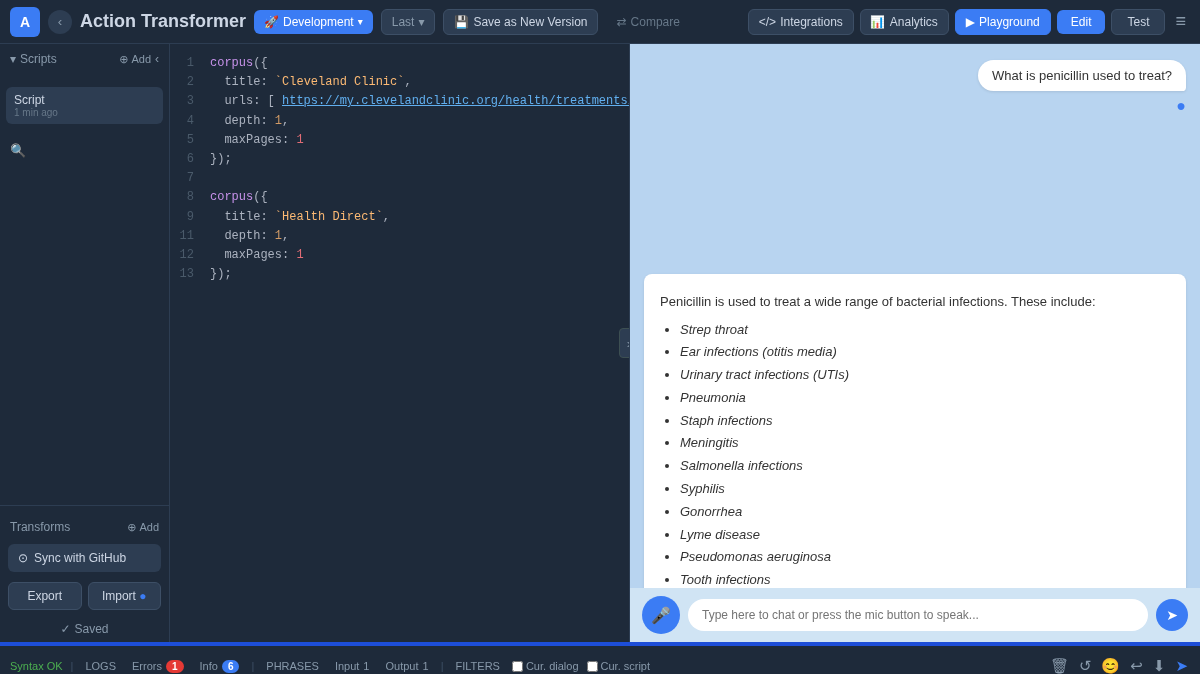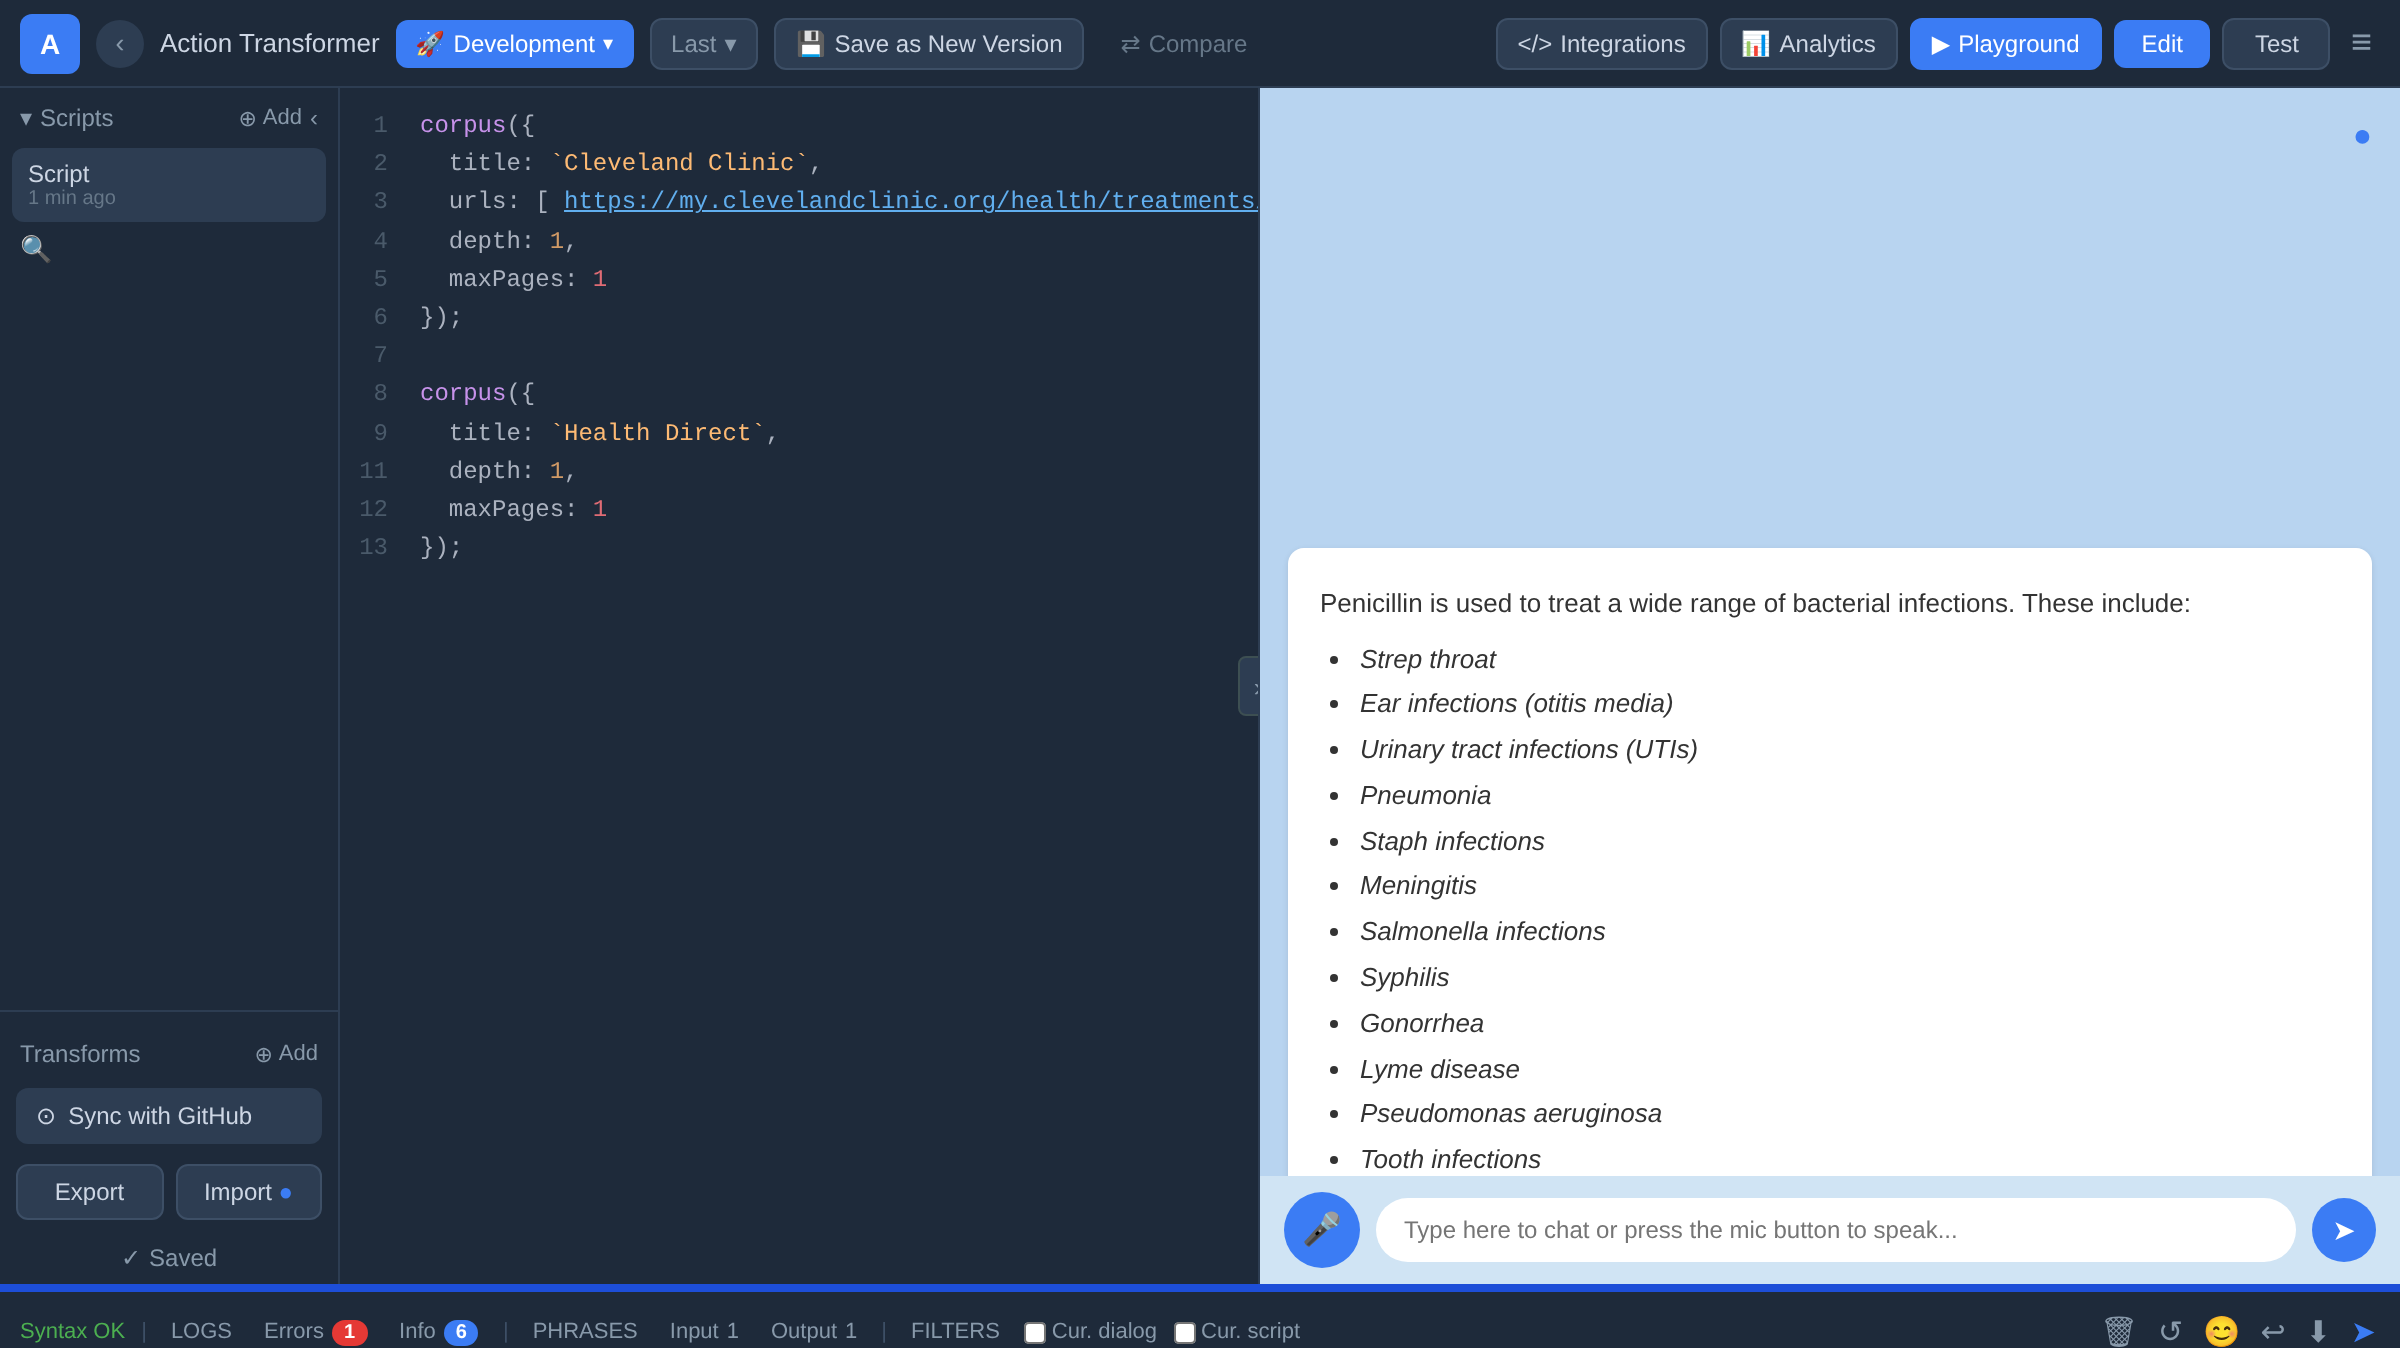--- a/index.html
+++ b/index.html
@@ -13,21 +13,21 @@
     }
     .topbar-logo {
       width: 30px; height: 30px; background: #3b7cf4;
       border-radius: 6px; display: flex; align-items: center; justify-content: center;
       font-weight: bold; color: white; font-size: 14px; flex-shrink: 0;
     }
     .topbar-back-btn {
       width: 24px; height: 24px; border-radius: 50%; background: #2d3d52;
       border: none; color: #8899aa; cursor: pointer; display: flex; align-items: center; justify-content: center;
     }
-    .topbar-title { font-size: 13px; color: #cdd6e4; font-weight: 400; text-align: center; }
+    .topbar-title { font-size: 18px; color: #cdd6e4; font-weight: 700; text-align: center; }
     .topbar-dev-btn {
       display: flex; align-items: center; gap: 4px;
       background: #3b7cf4; color: white; border: none; border-radius: 6px;
       padding: 5px 10px; font-size: 12px; cursor: pointer;
     }
     .topbar-dev-btn .arrow { font-size: 10px; }
     .topbar-last-btn {
       display: flex; align-items: center; gap: 4px;
       background: #2d3d52; color: #8899aa; border: 1px solid #3d4f66;
       border-radius: 6px; padding: 5px 10px; font-size: 12px; cursor: pointer;
@@ -79,21 +79,21 @@
     .sidebar-scripts-left { display: flex; align-items: center; gap: 4px; cursor: pointer; }
     .sidebar-scripts-actions { display: flex; align-items: center; gap: 4px; }
     .sidebar-add-btn {
       display: flex; align-items: center; gap: 3px; background: transparent; border: none;
       color: #8899aa; cursor: pointer; font-size: 11px;
     }
     .sidebar-collapse-btn {
       background: transparent; border: none; color: #8899aa; cursor: pointer; font-size: 12px;
     }
     .sidebar-item-active {
-      background: #2d3d52; border-radius: 6px; margin: 0 6px;
+      background: #2d3d52; border-radius: 6px; margin: 13px 6px;
       padding: 6px 8px; cursor: pointer;
     }
     .sidebar-item-title { font-size: 12px; color: #cdd6e4; font-weight: 500; }
     .sidebar-item-time { font-size: 10px; color: #667788; }
     .sidebar-search-icon {
       padding: 6px 10px; color: #667788; cursor: pointer;
     }
     .sidebar-divider { border-top: 1px solid #2d3d52; margin: 8px 0; }
     .sidebar-transforms {
       display: flex; align-items: center; justify-content: space-between;
@@ -380,20 +380,21 @@
         <span class="code-content"><span class="kw-white">});</span></span>
       </div>
     </div>
     <div class="collapse-handle">›</div>
   </div>
 
   <div class="chat-panel">
     <div class="chat-blue-top">
 
       <div style="display:flex; flex-direction:column; align-items:flex-end; padding: 16px 14px; gap:6px;">
+        <div class="chat-user-msg">What is penicillin used to treat?</div>
         <div class="chat-user-icon">●</div>
       </div>
     </div>
     <div class="chat-messages">
       <div class="chat-response">
         <p>Penicillin is used to treat a wide range of bacterial infections. These include:</p>
         <ul id="infections-list">
             <li>Strep throat</li>
             <li>Ear infections (otitis media)</li>
             <li>Urinary tract infections (UTIs)</li>

